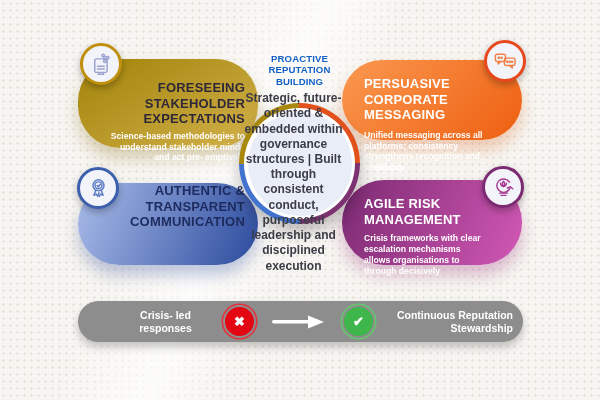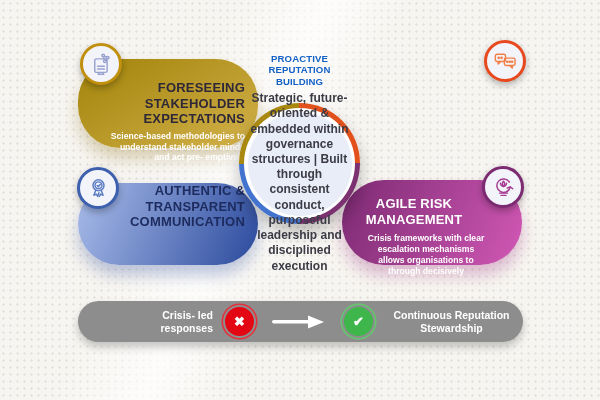--- a/index.html
+++ b/index.html
@@ -21,70 +21,74 @@
   .quad.tl h3{color:var(--tl_title);}
   .quad.tr{left:342px;top:60px;height:80px;padding:16px 38px 0 22px;text-align:left;
     background:linear-gradient(135deg,var(--orange_from),var(--orange_to));
     box-shadow:0 10px 16px rgba(220,100,30,.30);}
   .quad.tr h3{color:#fff;}
   .quad.tr p{margin-top:7px;}
   .quad.bl{left:78px;top:183px;height:82px;padding:0 13px 0 30px;text-align:right;
     background:linear-gradient(112deg,var(--blue_from),var(--blue_to));
     box-shadow:0 10px 16px rgba(40,70,150,.30);}
   .quad.bl h3{color:var(--bl_title);}
-  .quad.br{left:342px;top:180px;height:85px;padding:16px 34px 0 22px;text-align:center;
+  .quad.br{left:342px;top:180px;height:85px;padding:16px 34px 0 22px;text-align:left;
     background:linear-gradient(112deg,var(--purple_from),var(--purple_to));
     box-shadow:0 10px 16px rgba(150,40,120,.30);}
   .quad.br h3{color:#fff;max-width:100px;}
   .quad.br p{margin-top:6px;}
 
   .icon-badge{position:absolute;width:42px;height:42px;border-radius:50%;
     background:#f3f4fa;display:flex;align-items:center;justify-content:center;
     box-shadow:0 3px 7px rgba(0,0,0,.28);box-sizing:border-box;}
   .icon-badge svg{width:27px;height:27px;}
   .ib-tl{left:80px;top:43px;border:3px solid var(--icring_gold);color:#9aa3cf;}
   .ib-tr{left:484px;top:40px;border:3px solid var(--icring_orange);color:#f08048;}
   .ib-bl{left:77px;top:167px;border:3px solid var(--icring_blue);color:#5c7cc4;}
   .ib-br{left:482px;top:166px;border:3px solid var(--icring_purple);color:#a53b93;}
 
   .center-ring{position:absolute;left:239px;top:103px;width:121px;height:121px;border-radius:50%;
     background:conic-gradient(var(--ring_orange) 0 90deg, var(--ring_purple) 90deg 180deg,
                var(--ring_blue) 180deg 270deg, var(--ring_gold) 270deg 360deg);
     box-shadow:0 8px 16px rgba(0,0,0,.25);}
   .center-white{position:absolute;inset:5px;border-radius:50%;background:#ffffff;}
   .center-inner{position:absolute;inset:8.5px;border-radius:50%;background:var(--center_fill);
-    display:flex;flex-direction:column;align-items:center;justify-content:center;
+    display:flex;flex-direction:column;align-items:flex-end;justify-content:center;
     text-align:center;padding:6px;box-sizing:border-box;}
   .center-inner h2{margin:0 0 4px 0;font-size:9.6px;line-height:1.18;color:var(--center_title);letter-spacing:.1px;}
   .center-inner p{margin:0;font-size:12px;line-height:1.27;color:var(--center_body);font-weight:bold;width:104px;}
 
   .footer-bar{position:absolute;left:78px;top:301px;width:445px;height:41px;border-radius:21px;
     background:var(--bar_bg);display:flex;align-items:center;box-shadow:0 5px 9px rgba(0,0,0,.22);
     color:#fff;}
   .footer-label{font-size:10.5px;font-weight:bold;line-height:1.15;}
-  .footer-label.left{margin-left:40px;width:95px;text-align:right;}
-  .footer-label.right{margin-left:11px;width:135px;text-align:center;}
+  .footer-label.left{margin-left:40px;width:95px;text-align:center;}
+  .footer-label.right{margin-left:5px;width:135px;text-align:right;}
   .badge{width:29px;height:29px;border-radius:50%;display:flex;align-items:center;justify-content:center;
     font-size:13px;font-weight:bold;color:#fff;flex:0 0 auto;}
   .badge.red{margin-left:12px;background:var(--red_badge);
     box-shadow:0 0 0 2px var(--bar_bg), 0 0 0 3.5px var(--red_ring);}
   .badge.green{margin-left:20px;background:var(--green_badge);
     box-shadow:0 0 0 2px var(--bar_bg), 0 0 0 3.5px var(--green_ring);}
   .arrow{margin-left:18px;flex:0 0 auto;display:flex;align-items:center;}
 </style>
 </head>
 <body>
 
 <div class="canvas">
 
   <section class="quad tl">
     <h3>FORESEEING STAKEHOLDER EXPECTATIONS</h3>
     <p>Science-based methodologies to understand stakeholder minds and act pre- emptively</p>
   </section>
 
+  <section class="quad tr">
+    <h3>PERSUASIVE CORPORATE MESSAGING</h3>
+    <p>Unified messaging across all platforms; consistency strengthens recognition and credibility</p>
+  </section>
 
   <section class="quad bl">
     <h3>AUTHENTIC &amp; TRANSPARENT COMMUNICATION</h3>
   </section>
 
   <section class="quad br">
     <h3>AGILE RISK MANAGEMENT</h3>
     <p>Crisis frameworks with clear escalation mechanisms allows organisations to through decisively</p>
   </section>
 

